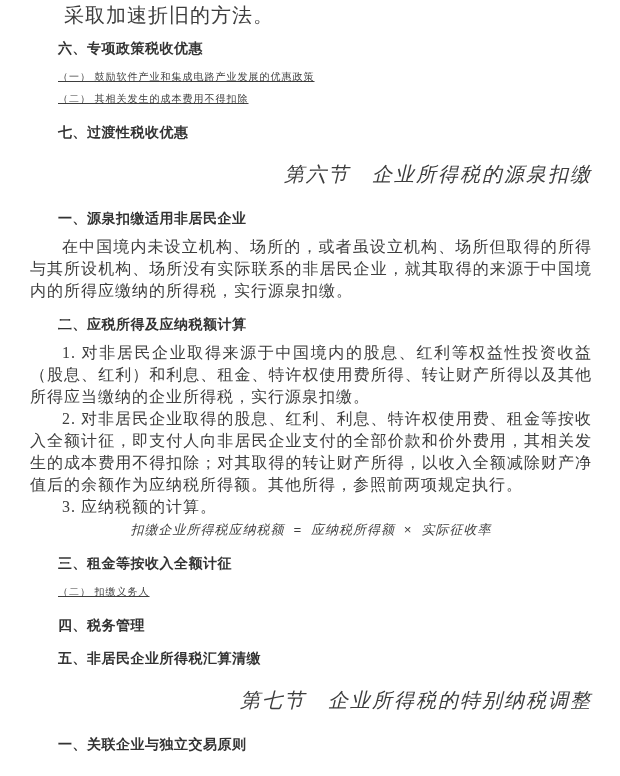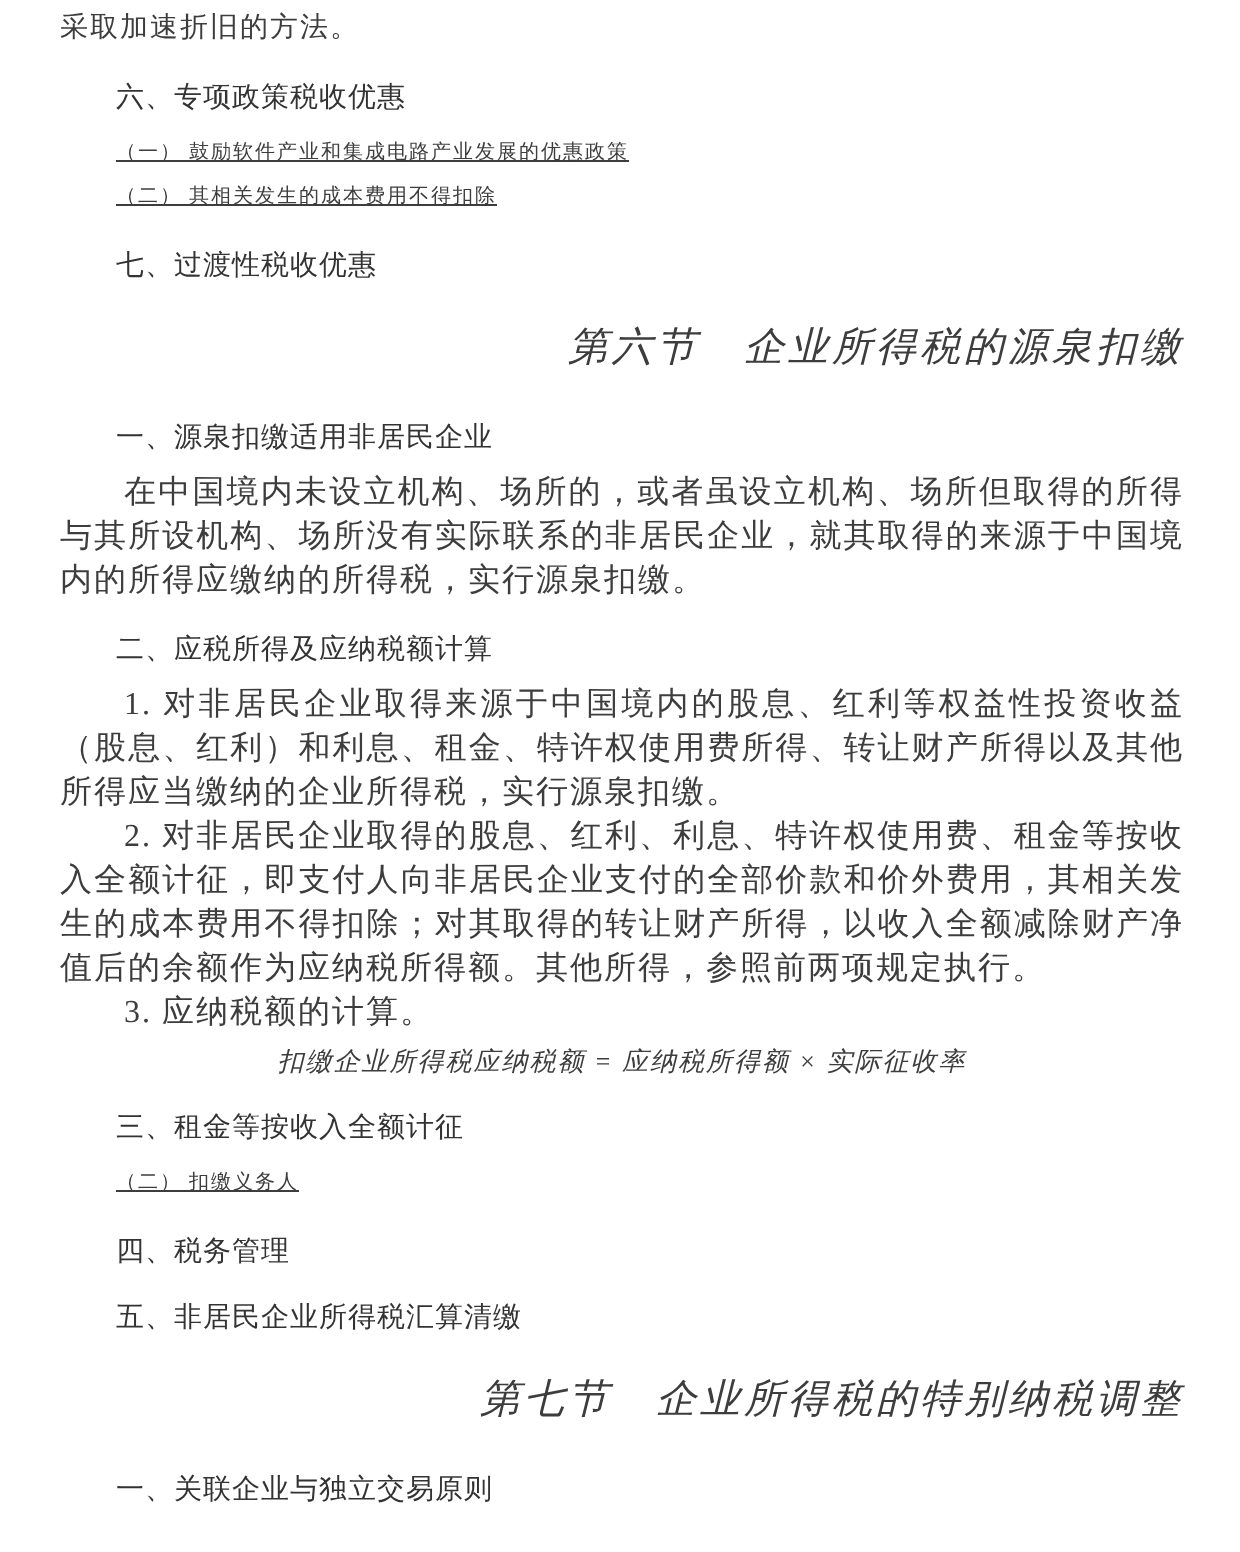--- a/index.html
+++ b/index.html
@@ -13,38 +13,39 @@
   .page {
     box-sizing: border-box;
     width: 620px;
     height: 776px;
     padding: 4px 28px 0 30px;
     color: #3d3d3d;
     overflow: hidden;
   }
   
   .body-continuation {
-    font-size: 14px;
+    font-size: 20px;
     letter-spacing: 1px;
     line-height: 22px;
     text-align: justify;
+    margin-left: 34px;
   }
   
   .paragraph {
     font-size: 16px;
     letter-spacing: 1px;
     line-height: 22px;
     text-align: justify;
     text-indent: 2em;
     margin: 0;
   }
   
   .heading {
     font-family: "Liberation Sans", "DejaVu Sans", sans-serif;
-    font-weight: normal;
+    font-weight: bold;
     font-size: 14px;
     letter-spacing: 0.5px;
     line-height: 22px;
     color: #333333;
     padding-left: 28px;
     margin: 11px 0 7px 0;
   }
   
   .list-item {
     font-size: 10px;
@@ -63,20 +64,21 @@
     margin: 18px 0 20px 0;
   }
   
   .formula {
     font-style: italic;
     font-size: 13px;
     letter-spacing: 1px;
     line-height: 20px;
     text-align: center;
     margin: 3px 0 7px 0;
+    font-family: Liberation Mono, monospace;
   }
 </style>
 </head>
 <body>
 
 <div class="page">
   <div class="body-continuation">采取加速折旧的方法。</div>
   <div class="heading">六、专项政策税收优惠</div>
   <div class="list-item">（一） 鼓励软件产业和集成电路产业发展的优惠政策</div>
   <div class="list-item">（二） 其相关发生的成本费用不得扣除</div>

